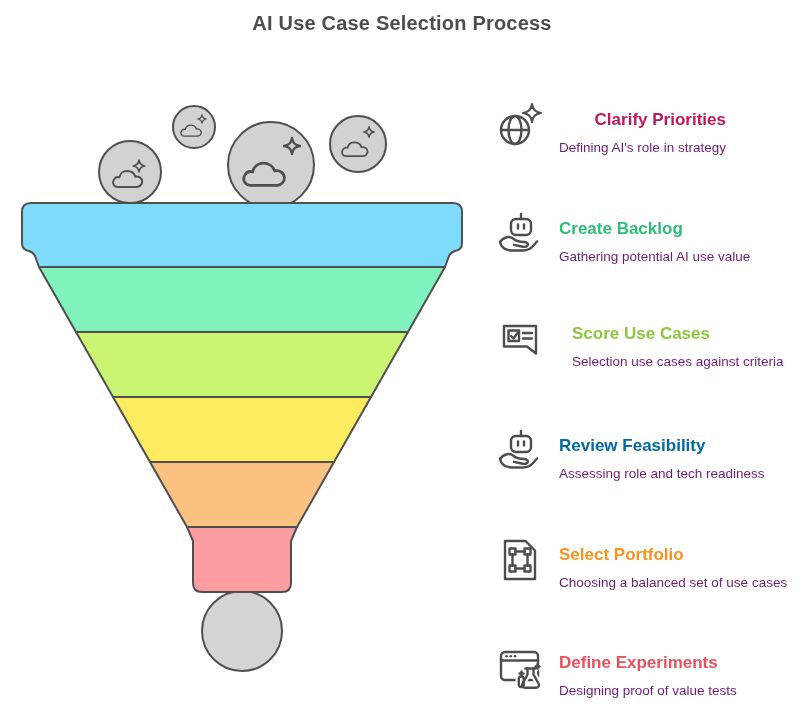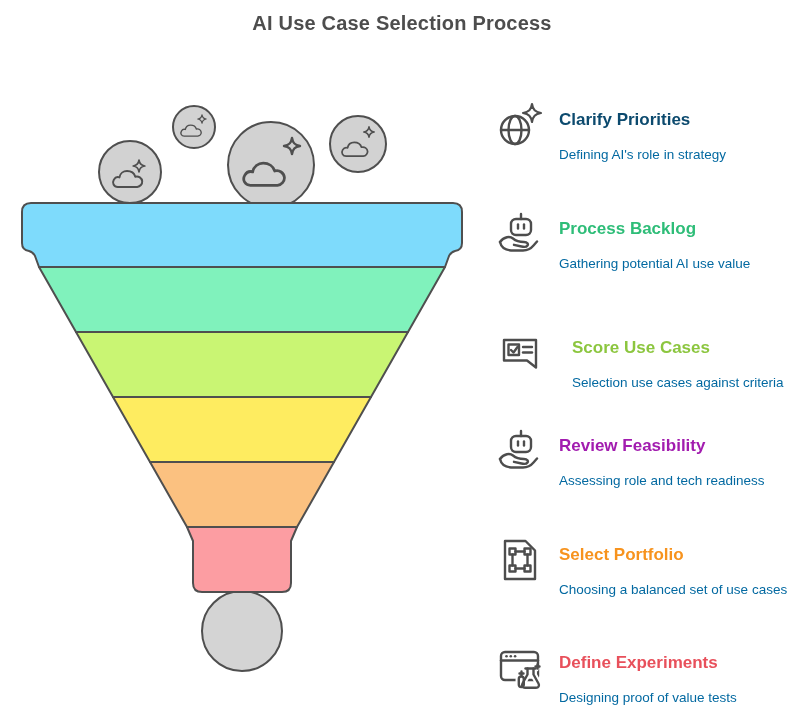--- a/index.html
+++ b/index.html
@@ -15,30 +15,30 @@
   
   .funnel-svg { position:absolute; left:0; top:0; }
   .seg { stroke:var(--funnel-stroke); stroke-width:2; stroke-linejoin:round; }
   .bubble { stroke:var(--funnel-stroke); stroke-width:2; }
   .glyph { fill:none; stroke:var(--funnel-stroke); stroke-width:3; stroke-linejoin:round; stroke-linecap:round; }
   .ball { stroke:var(--funnel-stroke); stroke-width:2; }
 
   
   .steps { position:absolute; left:0; top:0; width:804px; height:723px; }
   .step { position:absolute; left:496px; display:flex; gap:15px; width:300px; }
-  .step-1 { top:101px; } .step-2 { top:210px; } .step-3 { top:329px;gap:28px; }
+  .step-1 { top:101px; } .step-2 { top:210px; } .step-3 { top:315px;gap:28px; }
   .step-4 { top:427px; } .step-5 { top:536px; } .step-6 { top:644px; }
   .step-icon { width:48px; height:48px; flex:0 0 48px; }
   .step-icon svg { display:block; }
   .ic { fill:none; stroke:var(--icon-stroke); stroke-width:2.4; stroke-linejoin:round; stroke-linecap:round; }
   .ic-halo { fill:none; stroke:#ffffff; stroke-width:6.5; stroke-linejoin:round; stroke-linecap:round; }
   .ic-fill { fill:var(--icon-stroke); stroke:none; }
   .step-text { padding-top:9px; }
   .step-title { font-size:17px; font-weight:700; line-height:20px; }
-  .step-desc { font-size:13.5px; color:#0369a1; margin-top:17px; line-height:16px; }
+  .step-desc { font-size:13.5px; color:#701a75; margin-top:10px; line-height:16px; }
 </style>
 </head>
 <body>
 
 <div class="canvas">
 
   <div class="page-title">AI Use Case Selection Process</div>
 
   <svg class="funnel-svg" width="484" height="723" viewBox="0 0 484 723" xmlns="http://www.w3.org/2000/svg">
     <defs>
@@ -80,38 +80,38 @@
       <div class="step-icon">
         <svg width="48" height="48" viewBox="0 0 48 48">
           <circle class="ic" cx="19" cy="29" r="14"></circle>
           <path class="ic" d="M5,29 H33"></path>
           <ellipse class="ic" cx="19" cy="29" rx="6.5" ry="14"></ellipse>
           <use class="ic-halo" href="#sparkShape" transform="translate(36,12) scale(0.9)"></use>
           <use class="ic" href="#sparkShape" transform="translate(36,12) scale(0.9)"></use>
         </svg>
       </div>
       <div class="step-text">
-        <div class="step-title" style="color: #0c4a6e;">Clarify Priorities</div>
+        <div class="step-title" style="color: #be185d; text-align: right;">Clarify Priorities</div>
         <div class="step-desc">Defining AI's role in strategy</div>
       </div>
     </div>
 
     <div class="step step-2">
       <div class="step-icon">
         <svg width="48" height="48" viewBox="0 0 48 48">
           <line class="ic" x1="25" y1="4" x2="25" y2="9"></line>
           <rect class="ic" x="15" y="9" width="20" height="16" rx="5"></rect>
           <line class="ic" x1="22" y1="14.5" x2="22" y2="18.5"></line>
           <line class="ic" x1="28" y1="14.5" x2="28" y2="18.5"></line>
           <path class="ic" d="M4,32 C8,26.5 14,26 17,28.5 C20,31 25,32 28,32 C31.5,32 32.5,34 31.5,35.5 C30.5,37 27.5,37 25.5,36.5 L18,34.8"></path>
           <path class="ic" d="M4,32 C5,36.5 9,40 15,40.5 L27,40.5 C31,40.5 35,38.5 37.5,35.5 L41,31.5"></path>
         </svg>
       </div>
       <div class="step-text">
-        <div class="step-title" style="color: rgb(46, 189, 120);">Process Backlog</div>
+        <div class="step-title" style="color: rgb(46, 189, 120);">Create Backlog</div>
         <div class="step-desc">Gathering potential AI use value</div>
       </div>
     </div>
 
     <div class="step step-3">
       <div class="step-icon">
         <svg width="48" height="48" viewBox="0 0 48 48">
           <path class="ic" d="M8,11 H40 V38.5 L31,31.5 H8 Z"></path>
           <rect class="ic" x="12.5" y="15.5" width="10.5" height="10.5"></rect>
           <path class="ic" d="M15,21 l2.5,2.5 l4,-5.5"></path>
@@ -130,21 +130,21 @@
         <svg width="48" height="48" viewBox="0 0 48 48">
           <line class="ic" x1="25" y1="4" x2="25" y2="9"></line>
           <rect class="ic" x="15" y="9" width="20" height="16" rx="5"></rect>
           <line class="ic" x1="22" y1="14.5" x2="22" y2="18.5"></line>
           <line class="ic" x1="28" y1="14.5" x2="28" y2="18.5"></line>
           <path class="ic" d="M4,32 C8,26.5 14,26 17,28.5 C20,31 25,32 28,32 C31.5,32 32.5,34 31.5,35.5 C30.5,37 27.5,37 25.5,36.5 L18,34.8"></path>
           <path class="ic" d="M4,32 C5,36.5 9,40 15,40.5 L27,40.5 C31,40.5 35,38.5 37.5,35.5 L41,31.5"></path>
         </svg>
       </div>
       <div class="step-text">
-        <div class="step-title" style="color: #a21caf;">Review Feasibility</div>
+        <div class="step-title" style="color: #0369a1;">Review Feasibility</div>
         <div class="step-desc">Assessing role and tech readiness</div>
       </div>
     </div>
 
     <div class="step step-6">
       <div class="step-icon">
         <svg width="48" height="48" viewBox="0 0 48 48">
           <rect class="ic" x="5" y="8" width="37" height="28" rx="4"></rect>
           <line class="ic" x1="5" y1="16.5" x2="42" y2="16.5"></line>
           <circle class="ic-fill" cx="10.5" cy="12.3" r="1.3"></circle>

